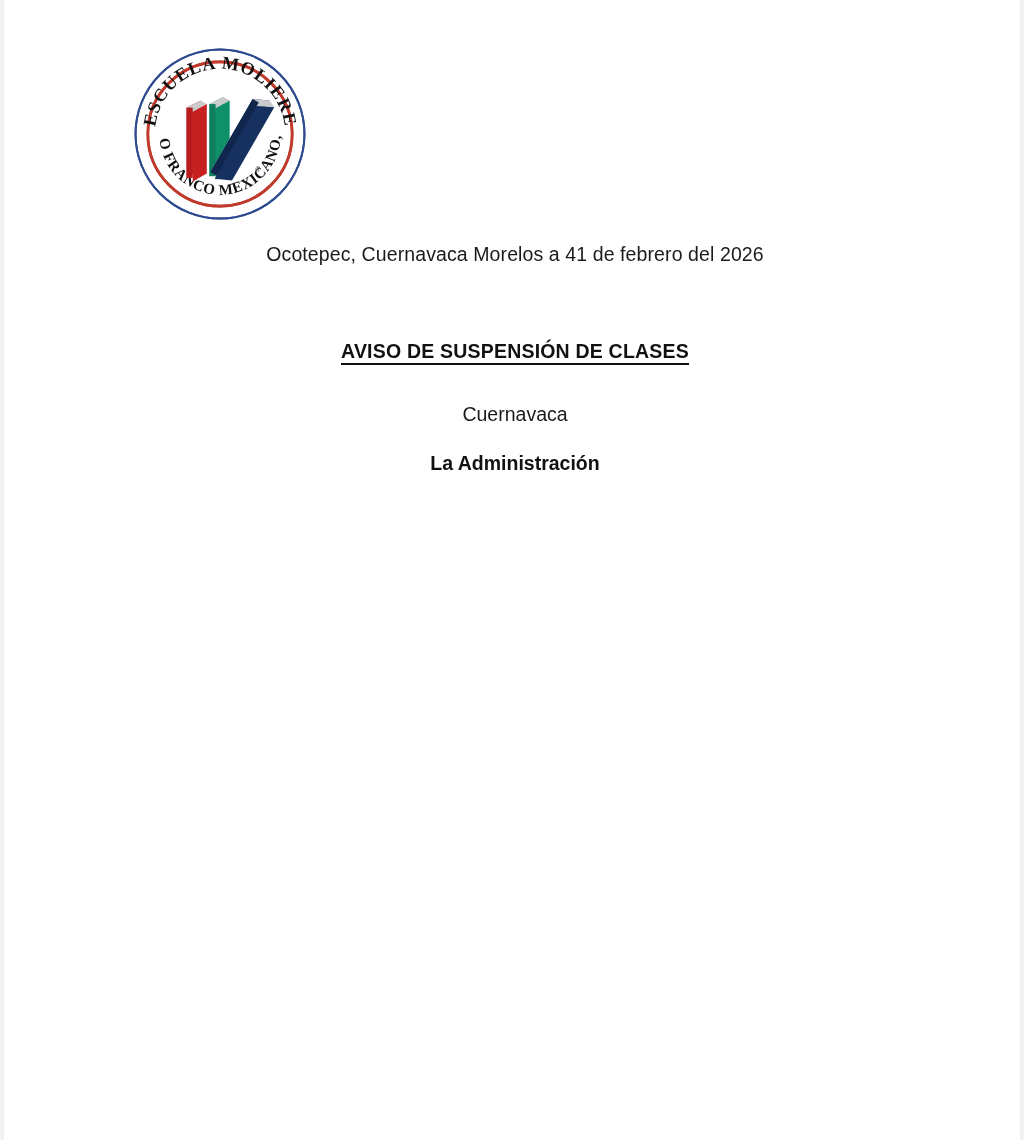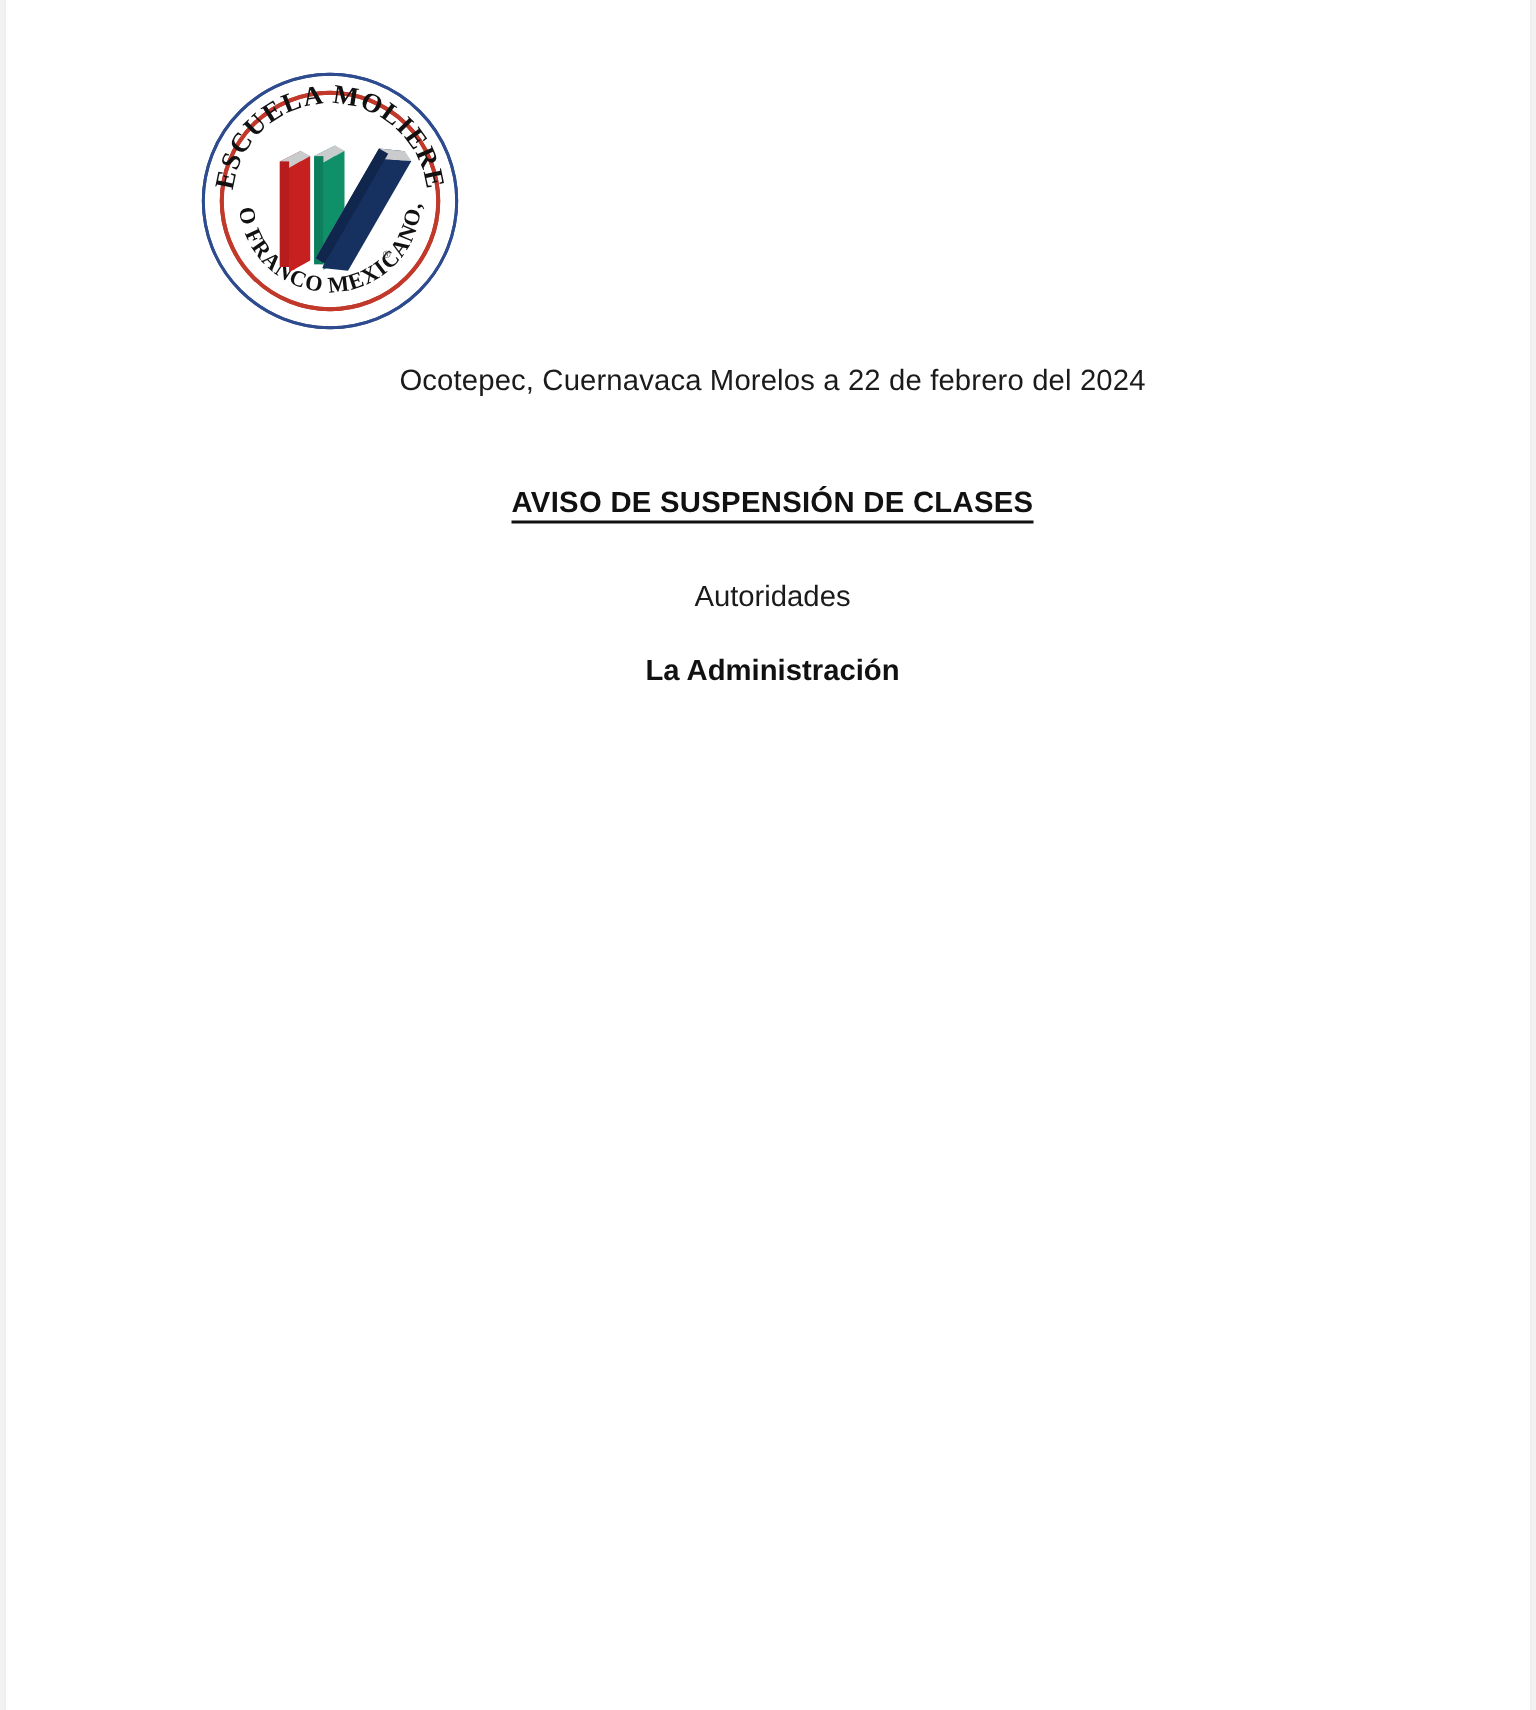--- a/index.html
+++ b/index.html
@@ -44,21 +44,21 @@
 
   .date-line {
     margin-top: 243px;
     text-align: center;
     font-size: 19.5px;
     color: #1b1b1b;
     letter-spacing: 0.1px;
   }
 
   .doc-title {
-    margin-top: 58px;
+    margin-top: 74px;
     text-align: center;
     font-size: 19.5px;
     font-weight: bold;
     color: #111111;
     letter-spacing: 0.2px;
   }
   .doc-title span {
     border-bottom: 2px solid #111111;
     padding-bottom: 1px;
   }
@@ -142,29 +142,29 @@
           <rect x="112" y="62" width="8" height="96" fill="#11264d"></rect>
         </g>
       </g>
 
       <text x="140" y="143" font-family="'Liberation Sans', sans-serif" font-size="8" fill="#333333">®</text>
     </svg>
   </div>
 
   <div class="doc">
 
-    <div class="date-line">Ocotepec, Cuernavaca Morelos a 22 de febrero del 2024</div>
+    <div class="date-line">Ocotepec, Cuernavaca Morelos a 41 de febrero del 2026</div>
 
     <div class="doc-title">
       <span>AVISO DE SUSPENSIÓN DE CLASES</span>
     </div>
 
 
 
 
-    <div class="closing">Autoridades</div>
+    <div class="closing">Cuernavaca</div>
 
     <div class="signature">La Administración</div>
 
     <div class="tail"></div>
   </div>
 
 </div>
 
 </body></html>

